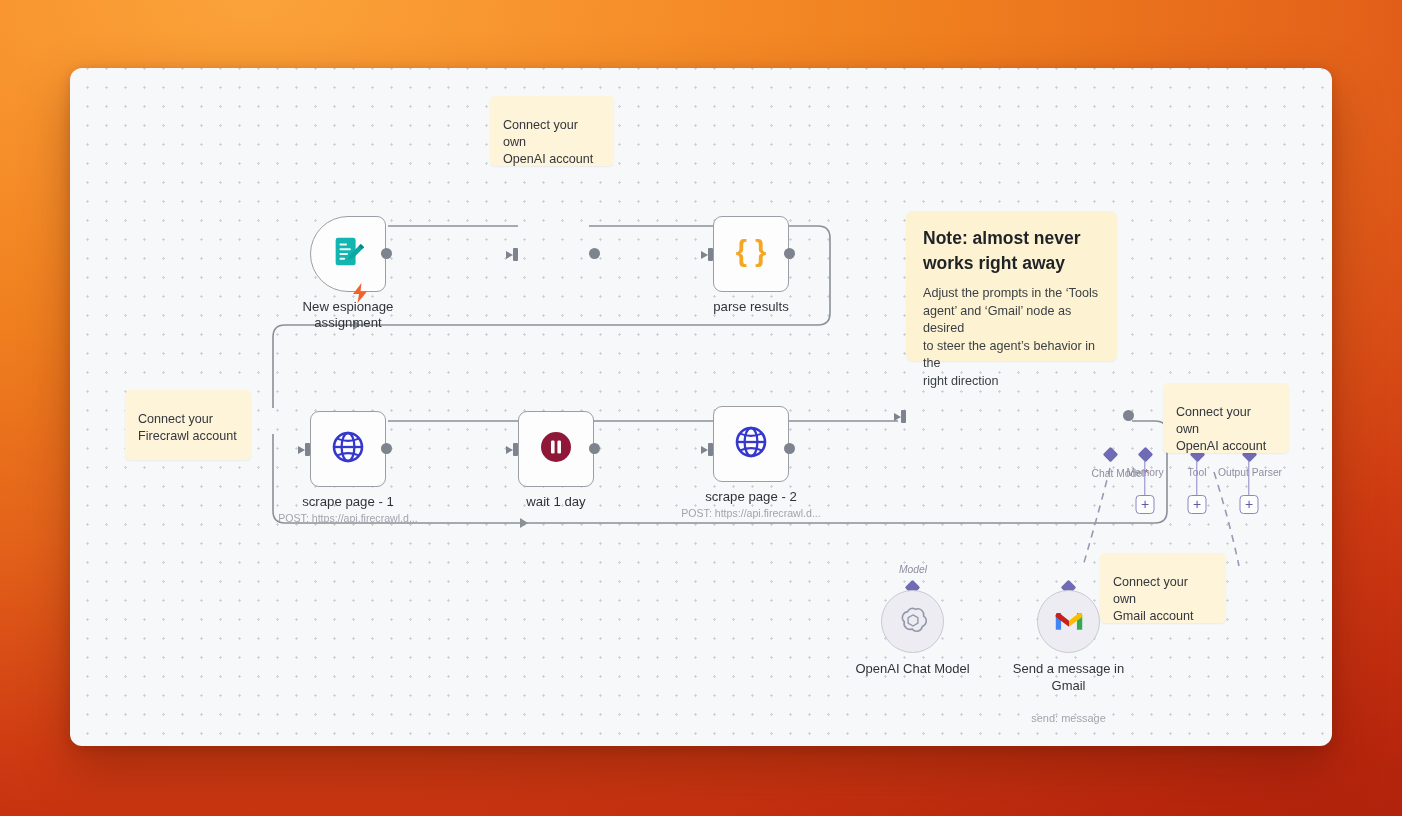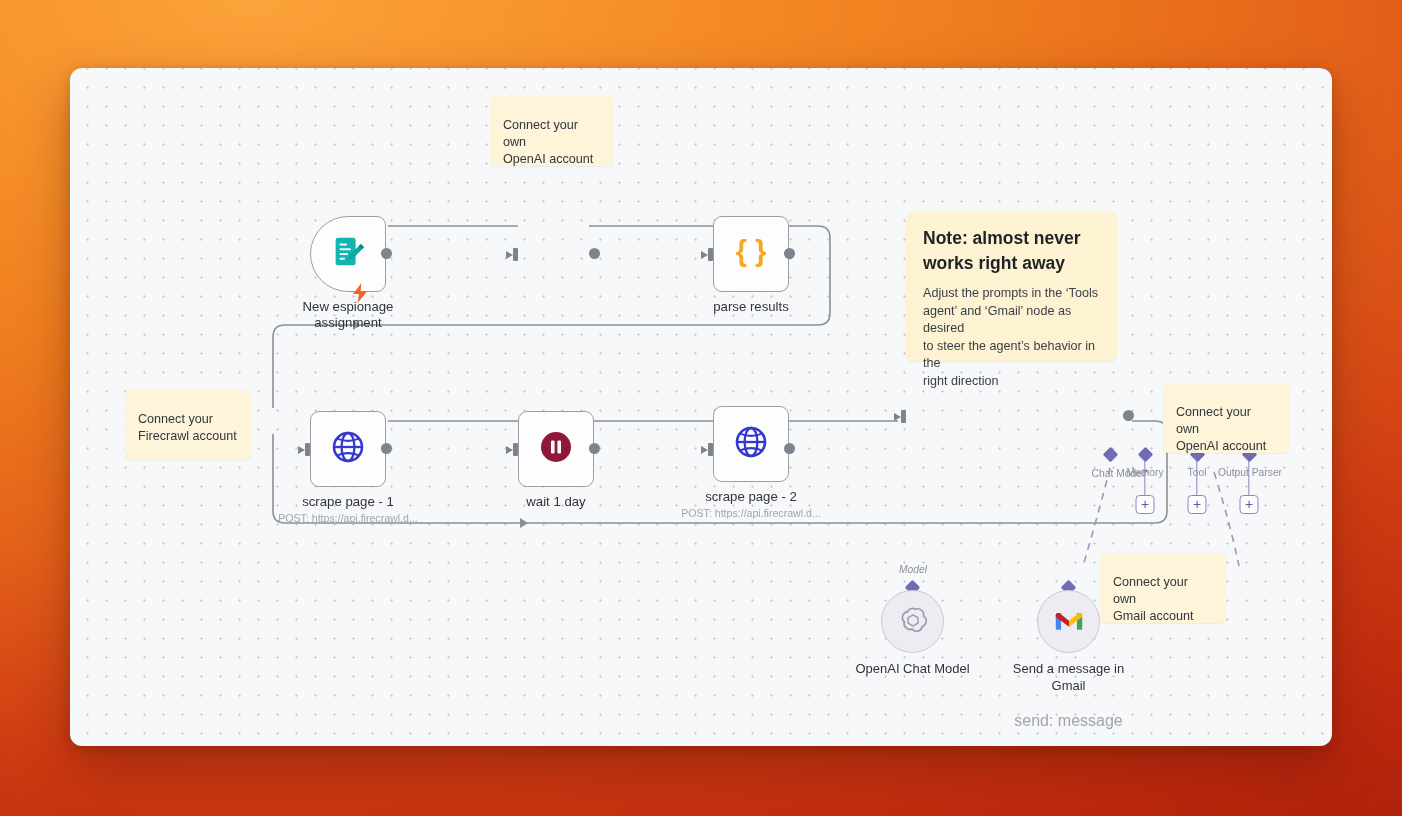--- a/index.html
+++ b/index.html
@@ -149,21 +149,21 @@
     background: #ececf2; border: 1.3px solid #c9c9d4;
     display:flex; align-items:center; justify-content:center; z-index:5;
   }
   .round-label {
     position: absolute; top: 70px; left: 50%; transform: translateX(-50%);
     width: 170px; text-align: center; font-size: 13px; color: #30343a;
     line-height: 16.5px; white-space: pre-line;
   }
   .round-sub {
     position: absolute; top: 104px; left: 50%; transform: translateX(-50%);
-    width: 170px; text-align: center; font-size: 16px; color: #a0a5ac;
+    width: 170px; text-align: center; font-size: 11px; color: #a0a5ac;
   }
   .round-sub.shift { top: 121px; }
 
   .bolt {
     position: absolute; left: 282px; top: 215px; z-index: 6;
     color: #f0642c; font-size: 19px; line-height: 19px;
   }
 </style>
 </head>
 <body>

